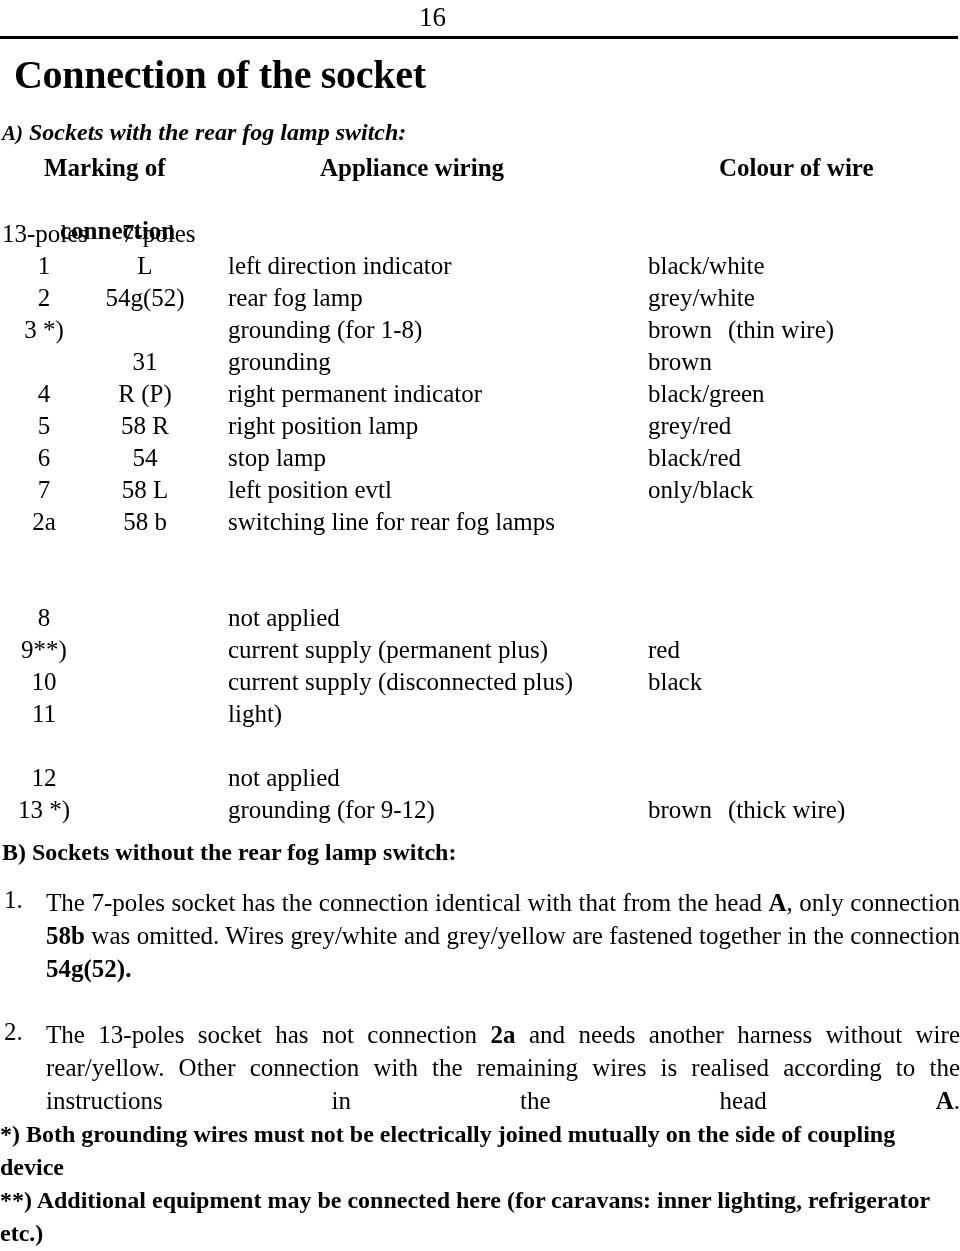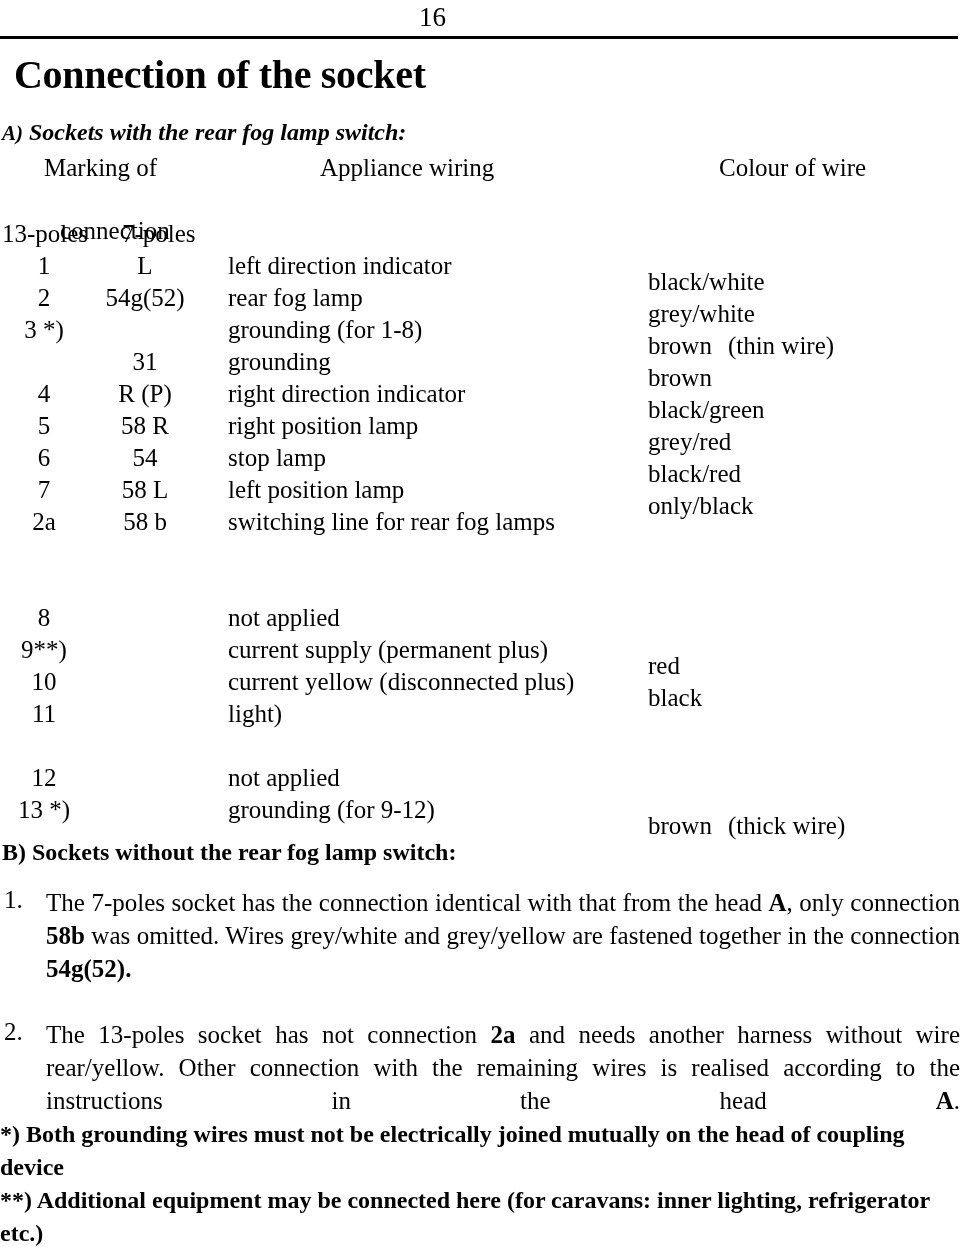--- a/index.html
+++ b/index.html
@@ -63,21 +63,21 @@
   }
   .section-a-heading .marker { font-size: 21px; }
 
   
   .col-headers {
     position: absolute;
     top: 152px;
     left: 0;
     width: 960px;
     height: 66px;
-    font-weight: normal;
+    font-weight: bold;
     font-size: 25px;
     line-height: 31px;
   }
   .ch-marking {
     position: absolute;
     left: 44px;
     top: 0;
     width: 250px;
   }
   .ch-marking .l2 { display: block; margin-left: 16px; margin-top: 32px; }
@@ -136,21 +136,21 @@
   }
   .c-desc {
     position: absolute;
     left: 228px;
     top: 0;
   }
   .c-desc .wrap2 { display: block; }
   .c-colour {
     position: absolute;
     left: 648px;
-    top: 16px;
+    top: 0;
   }
   .c-colour .note { display: inline-block; margin-left: 16px; }
   .c-colour .sub { display: block; }
 
   
   .section-b-heading {
     position: absolute;
     top: 838px;
     left: 2px;
     font-size: 24px;
@@ -252,39 +252,39 @@
       </div>
       <div class="wire-row">
         <span class="c-13"></span>
         <span class="c-7">31</span>
         <span class="c-desc"><span>grounding</span></span>
         <span class="c-colour"><span>brown</span></span>
       </div>
       <div class="wire-row">
         <span class="c-13">4</span>
         <span class="c-7">R (P)</span>
-        <span class="c-desc"><span>right direction indicator</span></span>
+        <span class="c-desc"><span>right permanent indicator</span></span>
         <span class="c-colour"><span>black/green</span></span>
       </div>
       <div class="wire-row">
         <span class="c-13">5</span>
         <span class="c-7">58 R</span>
         <span class="c-desc"><span>right position lamp</span></span>
         <span class="c-colour"><span>grey/red</span></span>
       </div>
       <div class="wire-row">
         <span class="c-13">6</span>
         <span class="c-7">54</span>
         <span class="c-desc"><span>stop lamp</span></span>
         <span class="c-colour"><span>black/red</span></span>
       </div>
       <div class="wire-row">
         <span class="c-13">7</span>
         <span class="c-7">58 L</span>
-        <span class="c-desc"><span>left position lamp</span></span>
+        <span class="c-desc"><span>left position evtl</span></span>
         <span class="c-colour"><span>only/black</span></span>
       </div>
       <div class="wire-row tall">
         <span class="c-13">2a</span>
         <span class="c-7">58 b</span>
         <span class="c-desc"><span>switching line for rear fog lamps</span></span>
       </div>
       <div class="wire-row spacer"></div>
       <div class="wire-row">
         <span class="c-13">8</span>
@@ -294,21 +294,21 @@
       </div>
       <div class="wire-row">
         <span class="c-13">9**)</span>
         <span class="c-7"></span>
         <span class="c-desc"><span>current supply (permanent plus)</span></span>
         <span class="c-colour"><span>red</span></span>
       </div>
       <div class="wire-row">
         <span class="c-13">10</span>
         <span class="c-7"></span>
-        <span class="c-desc"><span>current yellow (disconnected plus)</span></span>
+        <span class="c-desc"><span>current supply (disconnected plus)</span></span>
         <span class="c-colour"><span>black</span></span>
       </div>
       <div class="wire-row tall">
         <span class="c-13">11</span>
         <span class="c-7"></span>
         <span class="c-desc"><span class="wrap2">light)</span></span>
         <span class="c-colour"><span></span></span>
       </div>
       <div class="wire-row">
         <span class="c-13">12</span>
@@ -331,17 +331,17 @@
         <span class="num">1.</span>
         <span class="body"><span>The 7-poles socket has the connection identical with that from the head </span><b>A</b><span>, only connection </span><b>58b</b><span> was omitted. Wires grey/white and grey/yellow are fastened together in the connection </span><b>54g(52).</b></span>
       </div>
       <div class="num-item">
         <span class="num">2.</span>
         <span class="body"><span>The 13-poles socket has not connection </span><b>2a</b><span> and needs another harness without wire rear/yellow. Other connection with the remaining wires is realised according to the instructions in the head </span><b>A</b><span>.</span></span>
       </div>
     </div>
 
   <div class="footnotes" id="footnotes">
-      <div class="footnote">*) Both grounding wires must not be electrically joined  mutually on the head of coupling device</div>
+      <div class="footnote">*) Both grounding wires must not be electrically joined  mutually on the side of coupling device</div>
       <div class="footnote">**) Additional equipment may be connected here (for caravans: inner lighting, refrigerator etc.)</div>
     </div>
 
 </div>
 
 </body></html>

